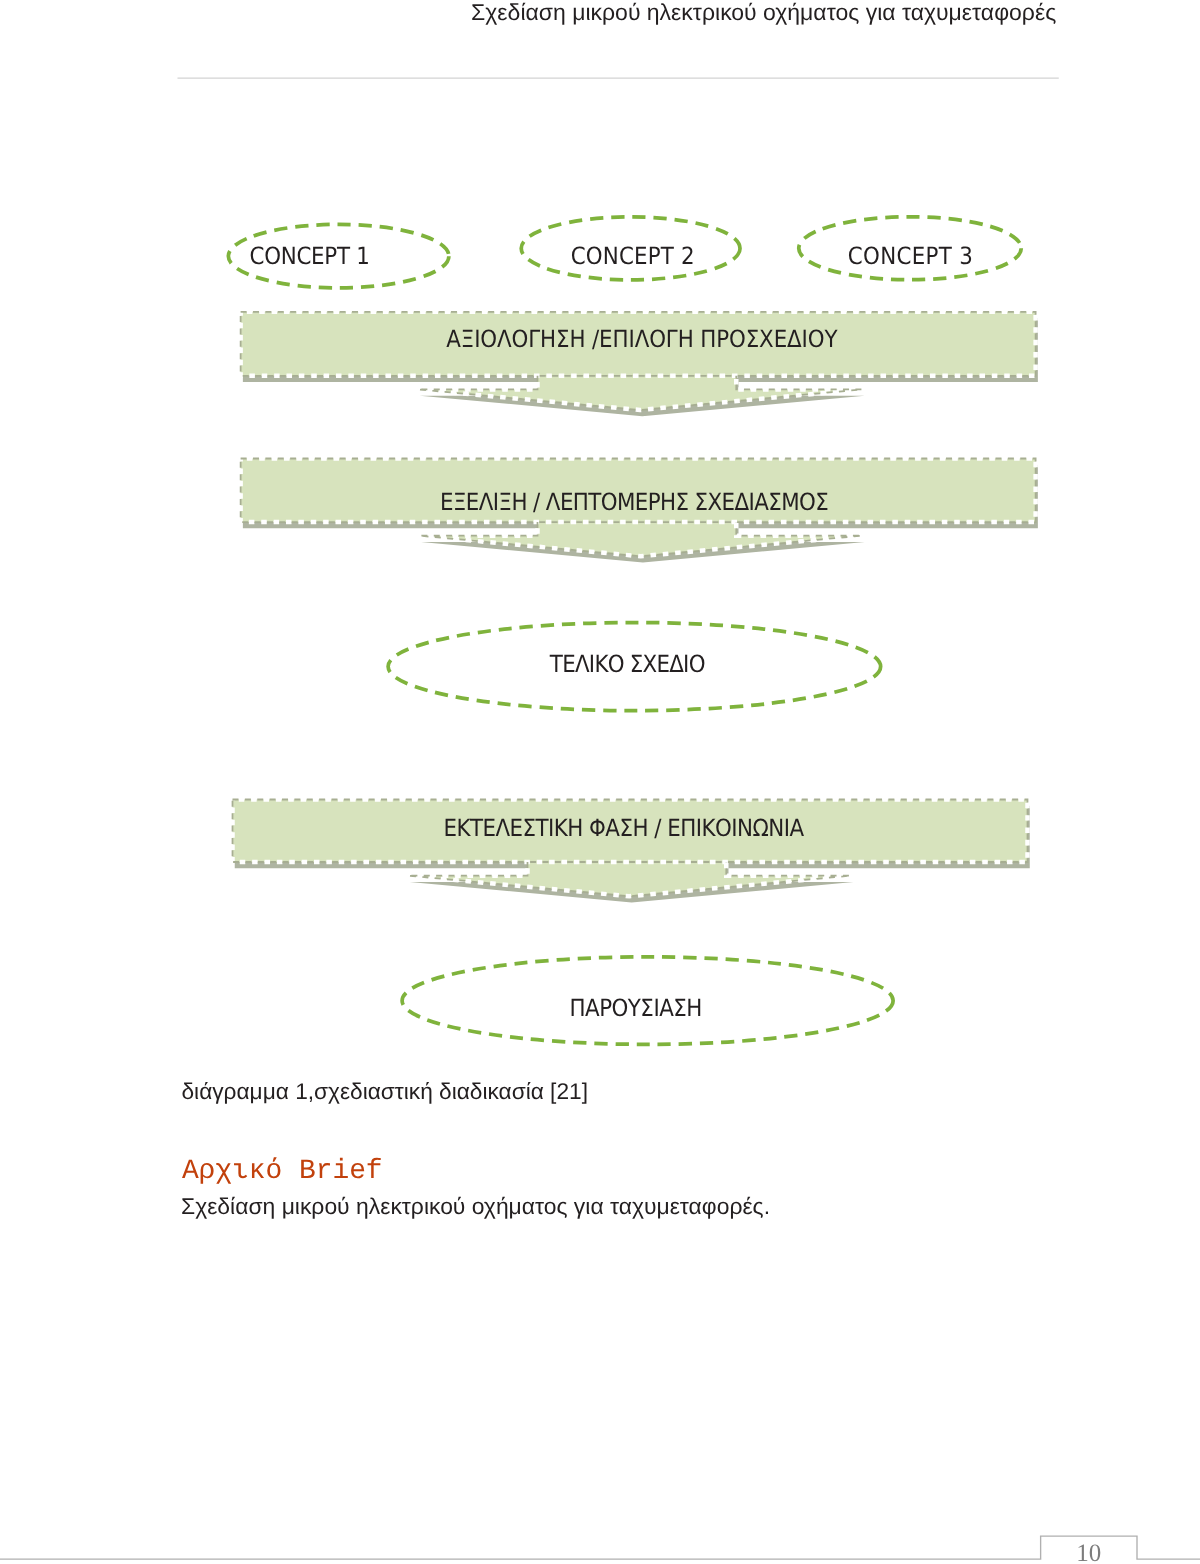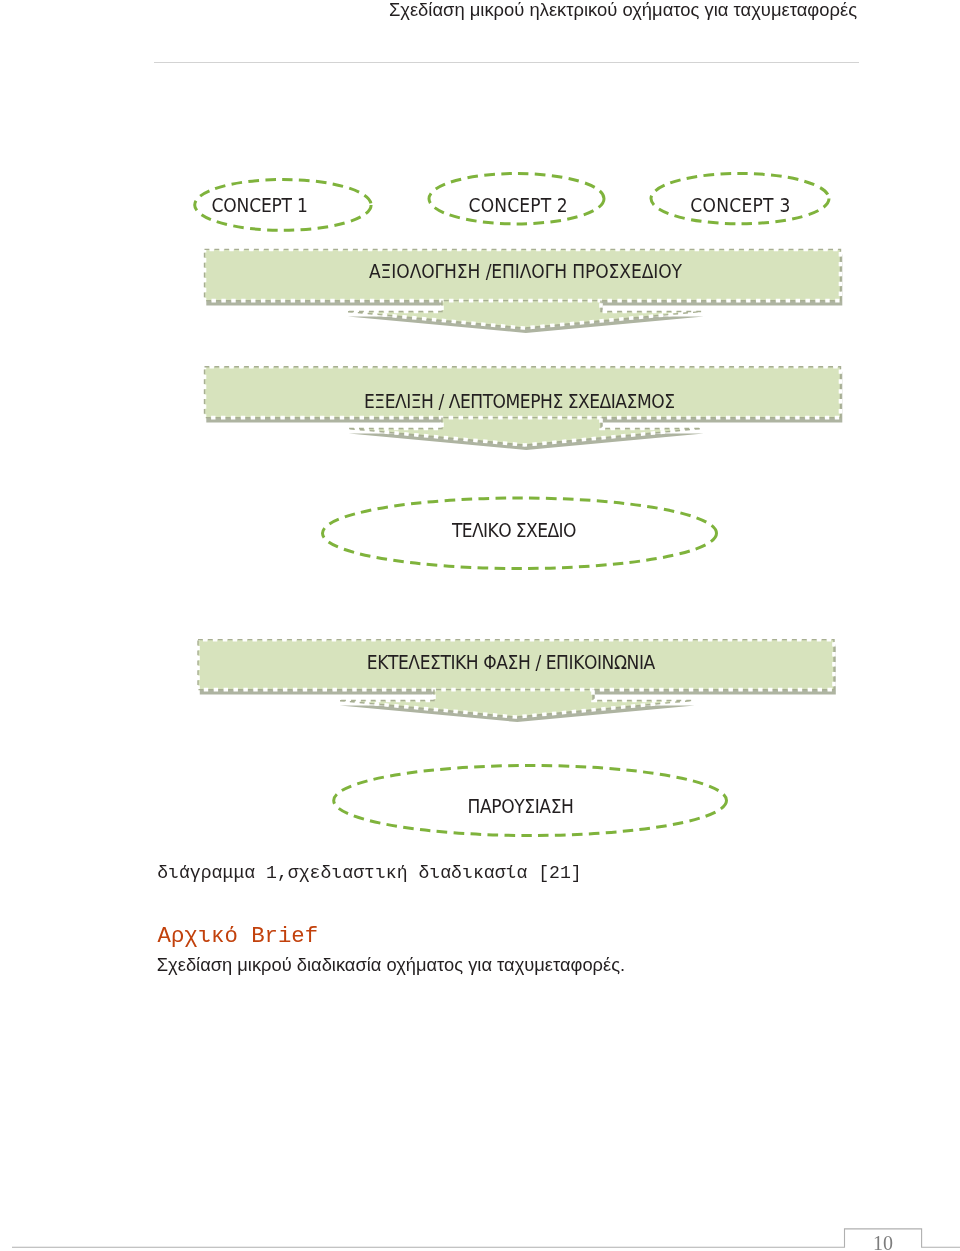--- a/index.html
+++ b/index.html
@@ -1,25 +1,25 @@
 <!DOCTYPE html>
 <html><head>
 <meta charset="utf-8">
 <style>
   html,body{margin:0;padding:0;}
   body{width:960px;height:1251px;background:#ffffff;
        font-family:"Liberation Sans",sans-serif;position:relative;overflow:hidden;}
-  .page{position:absolute;left:12px;top:0;width:836px;height:1251px;}
+  .page{position:absolute;left:0;top:0;width:836px;height:1251px;}
   #hdr{position:absolute;left:0px;top:-1px;width:845px;text-align:right;
        font-size:18.4px;color:#231f20;}
   #hdrline{position:absolute;left:142px;top:62px;width:705px;height:1px;background:#d3d3d3;}
 
   svg.diag{position:absolute;left:0;top:0;width:960px;height:1251px;}
   .cap{position:absolute;color:#231f20;}
-  #caption{left:145.2px;top:862.5px;font-family:Liberation Mono, monospace;font-size:18.15px;}
+  #caption{left:145.2px;top:862.5px;font-family:Liberation Sans, sans-serif;font-size:18.15px;}
   #brief{left:145.5px;top:923px;font-family:"Liberation Mono",monospace;
          font-size:22.3px;color:#c2410c;}
   #briefbody{left:144.8px;top:953.6px;font-family:"Liberation Sans",sans-serif;font-size:18.32px;color:#231f20;}
   #pgnum{position:absolute;left:832.5px;top:1231.5px;width:77.1px;text-align:center;
          font-size:20px;color:#7d7d7d;font-family:"Liberation Serif",serif;}
 </style>
 </head>
 <body>
 
 <div class="page">
@@ -75,19 +75,19 @@
       <text x="357" y="277.5" textLength="313">ΑΞΙΟΛΟΓΗΣΗ /ΕΠΙΛΟΓΗ ΠΡΟΣΧΕΔΙΟΥ</text>
       <text x="352" y="407.7" textLength="311">ΕΞΕΛΙΞΗ / ΛΕΠΤΟΜΕΡΗΣ ΣΧΕΔΙΑΣΜΟΣ</text>
       <text x="354.8" y="668.7" textLength="288.5">ΕΚΤΕΛΕΣΤΙΚΗ ΦΑΣΗ / ΕΠΙΚΟΙΝΩΝΙΑ</text>
       <text x="439.9" y="537.3" textLength="124.5">ΤΕΛΙΚΟ ΣΧΕΔΙΟ</text>
       <text x="455.6" y="813.1" textLength="106.3">ΠΑΡΟΥΣΙΑΣΗ</text>
     </g>
   </svg>
 
   <div class="cap" id="caption">διάγραμμα 1,σχεδιαστική διαδικασία [21]</div>
   <div class="cap" id="brief">Αρχικό Brief</div>
-  <div class="cap" id="briefbody">Σχεδίαση μικρού διαδικασία οχήματος για ταχυμεταφορές.</div>
+  <div class="cap" id="briefbody">Σχεδίαση μικρού ηλεκτρικού οχήματος για ταχυμεταφορές.</div>
 
   <svg style="position:absolute;left:0;top:1220px;width:960px;height:31px;">
     <path d="M 0 27.3 L 832.5 27.3 L 832.5 8.9 L 909.6 8.9 L 909.6 27.3 L 960 27.3" fill="none" stroke="#b0b0b0" stroke-width="1.1"></path>
   </svg>
   <div id="pgnum">10</div>
 </div>
 
 </body></html>

